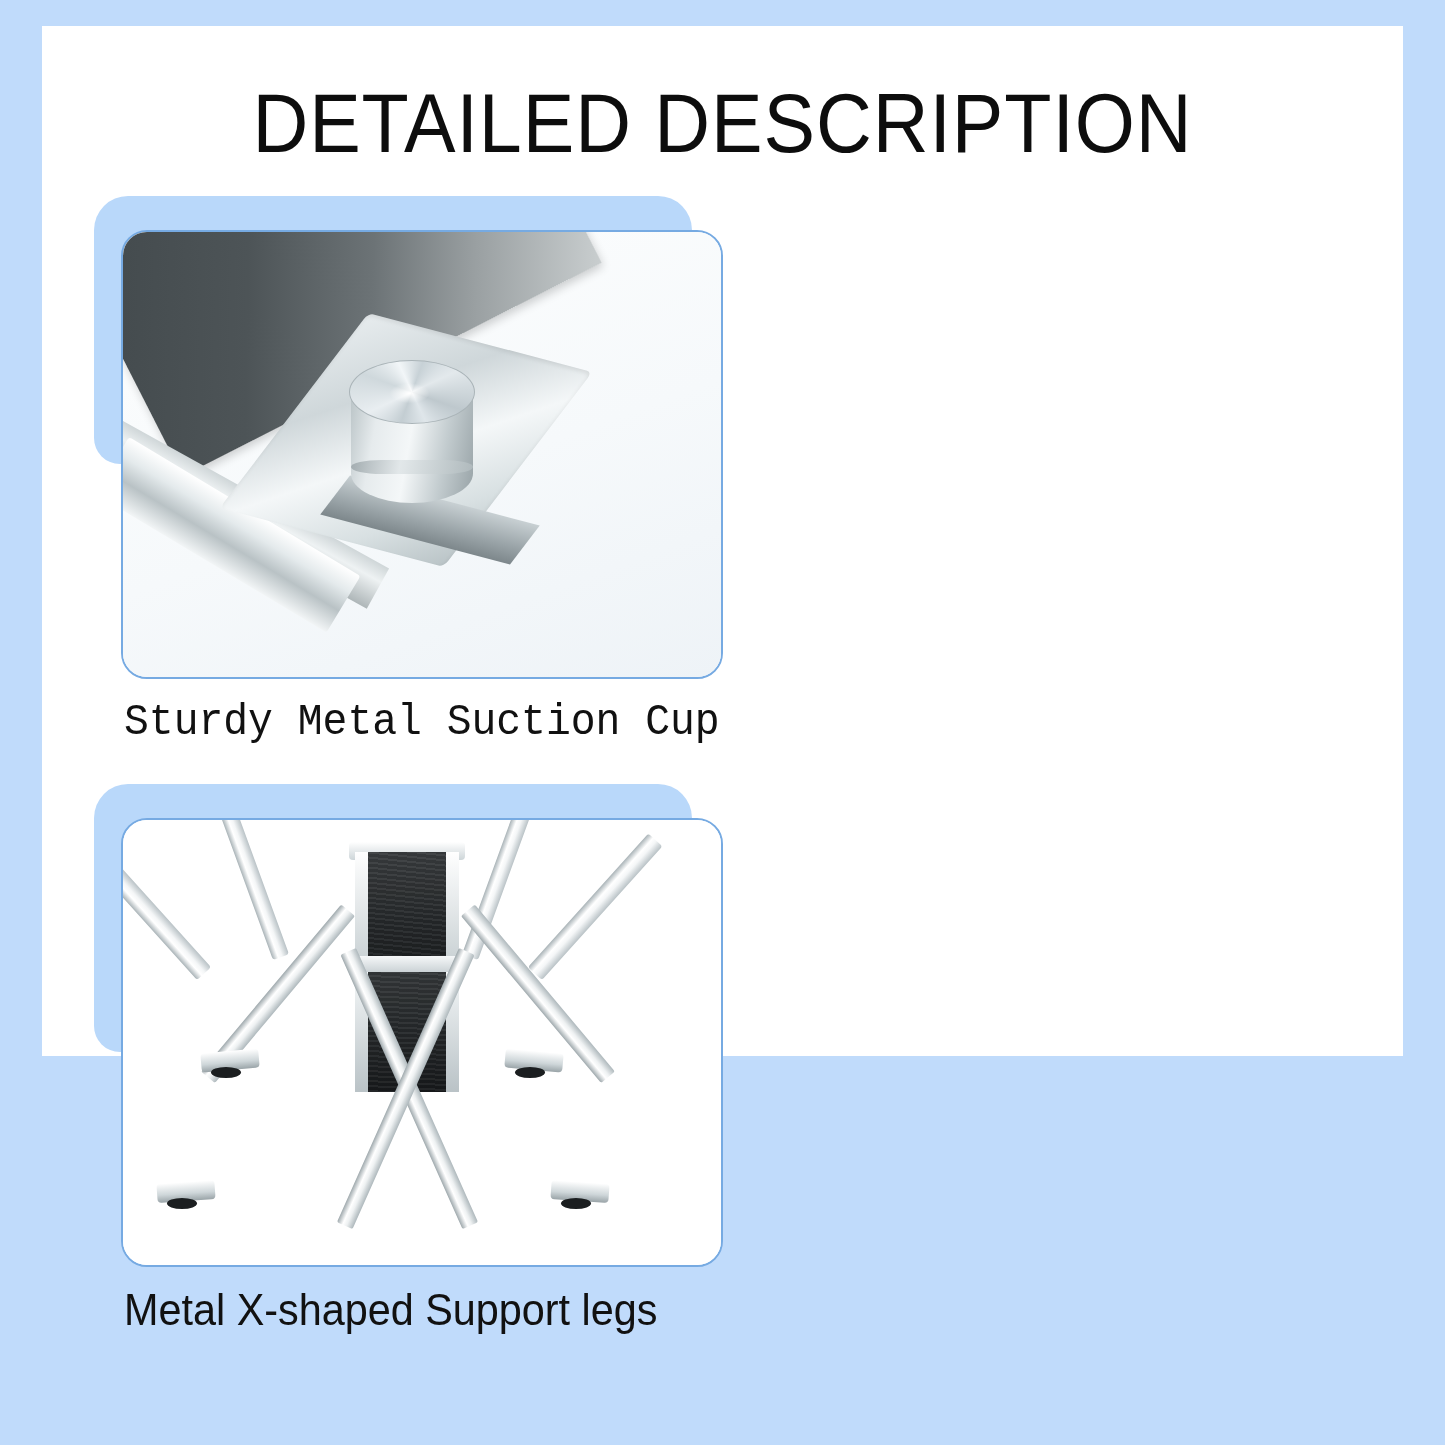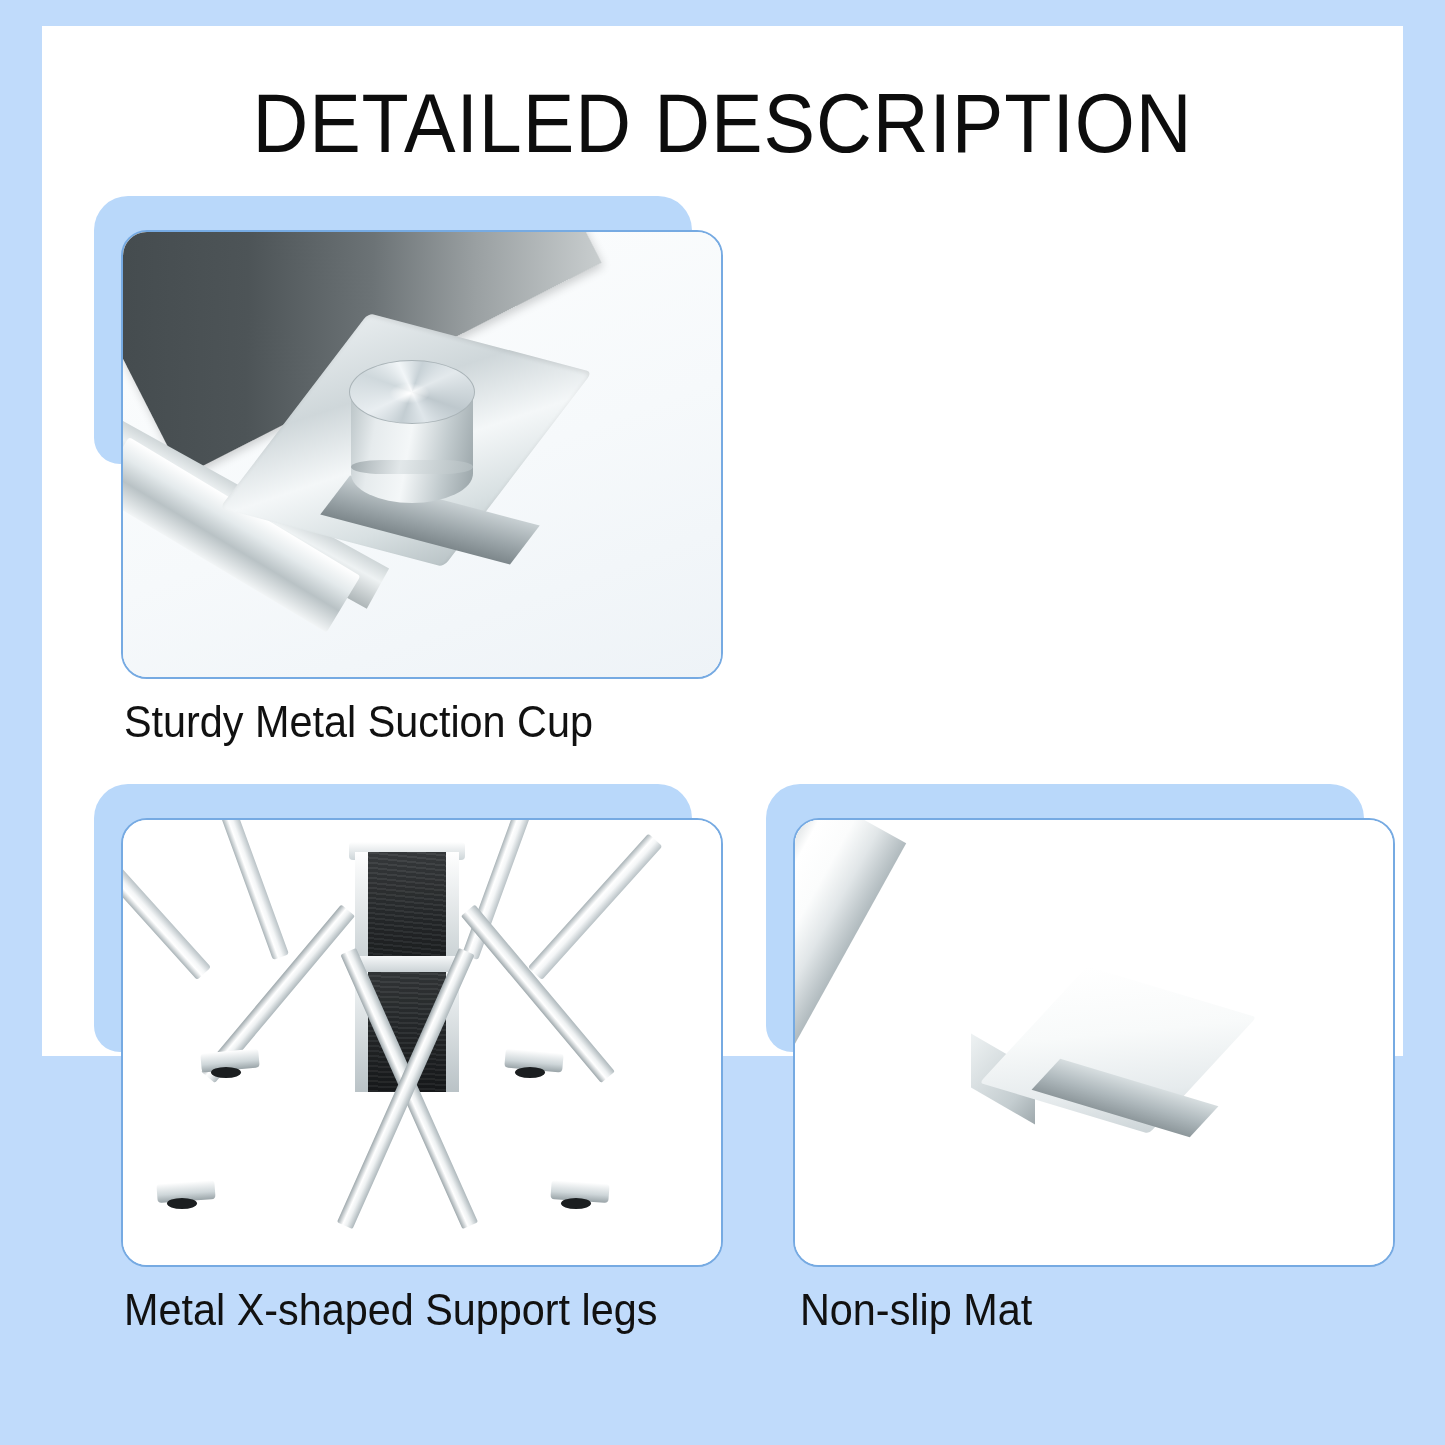--- a/index.html
+++ b/index.html
@@ -47,21 +47,21 @@
     top: 0;
     width: 1361px;
     height: 1361px;
   }
 
   .feature {
     position: absolute;
     width: 640px;
     height: 590px;
   }
-  .feature.c0 { left: 48px;  top: 170px; }
+  .feature.c0 { left: 48px;  top: 170px; font-family: Liberation Mono, monospace; }
   .feature.c1 { left: 720px; top: 170px; }
   .feature.c2 { left: 48px;  top: 758px; }
   .feature.c3 { left: 720px; top: 758px; }
 
   
   .band {
     position: absolute;
     left: 4px;
     top: 0px;
     width: 598px;
@@ -461,28 +461,15 @@
           <div class="ft ft-4"></div>
           <div class="pad pad-1"></div>
           <div class="pad pad-2"></div>
           <div class="pad pad-3"></div>
           <div class="pad pad-4"></div>
         </div>
       </div>
       <div class="caption">Metal X-shaped Support legs</div>
     </div>
 
-    <div class="feature c3">
-      <div class="band"></div>
-      <div class="photo-frame">
-        <div class="photo p4">
-          <div class="shaft"></div>
-          <div class="shaft-edge"></div>
-          <div class="foot-front"></div>
-          <div class="foot-top"></div>
-          <div class="foot-side"></div>
-        </div>
-      </div>
-      <div class="caption">Non-slip Mat</div>
-    </div>
 
   </div>
 </div>
 
 </body></html>

